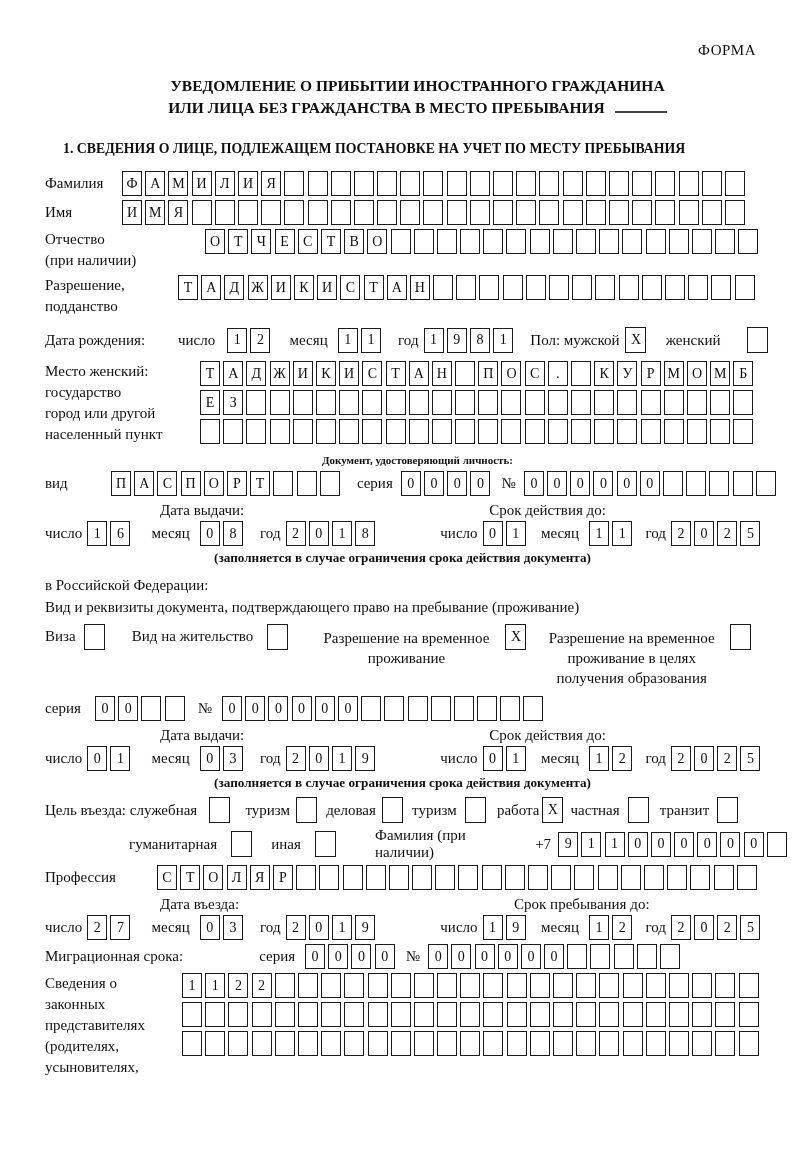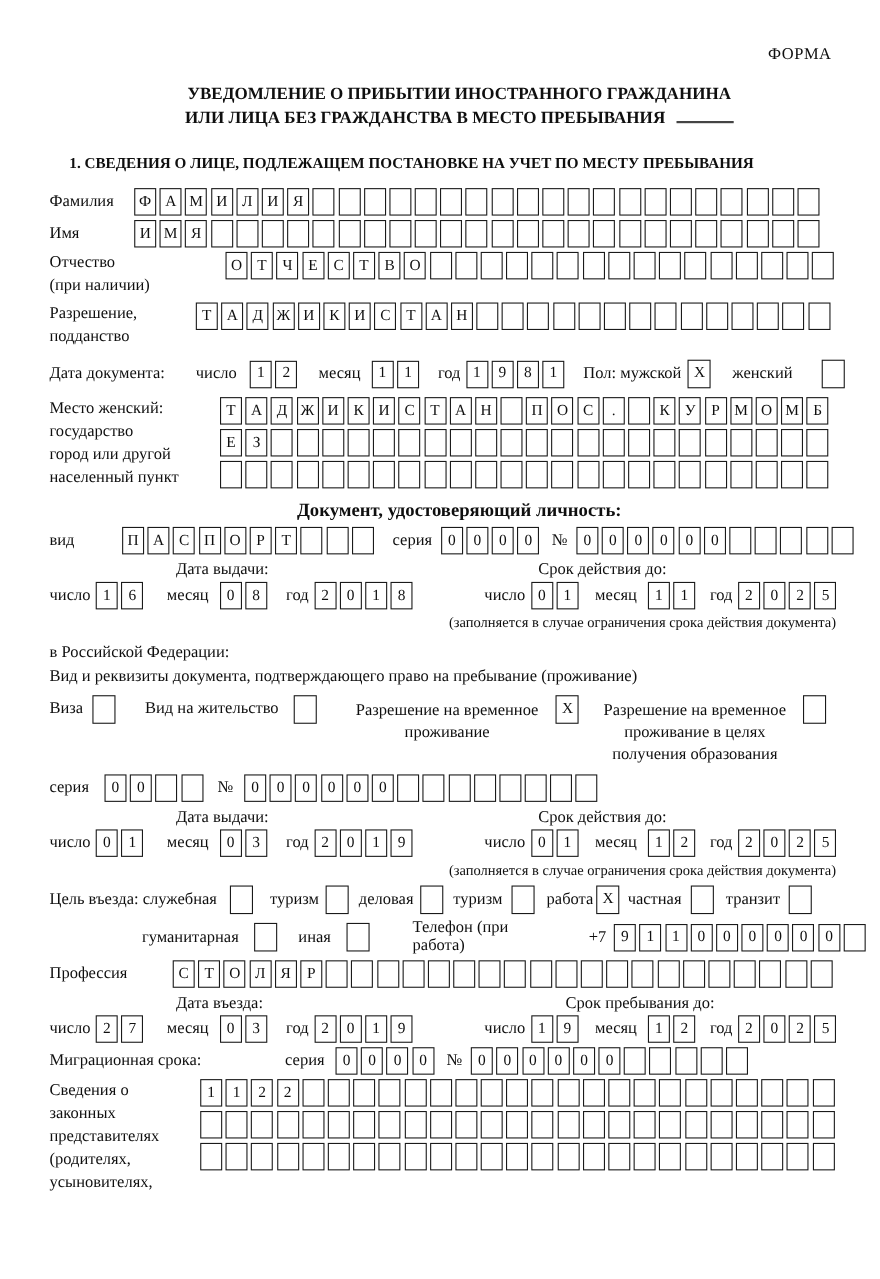--- a/index.html
+++ b/index.html
@@ -18,22 +18,22 @@
   .w77{width:77px}.w160{width:160px}.w133{width:133px}.w155{width:155px}
   .w66{width:66px}.w112{width:112px}.w137{width:137px}
   .labcol{flex:0 0 auto;line-height:21px;}
   .cells{display:inline-flex;flex:0 0 auto;}
   .cell{width:18px;height:23px;border:1.5px solid #1a1a1a;margin-right:3.2px;
         display:flex;align-items:center;justify-content:center;
         font-size:14px;line-height:1;flex:0 0 auto;background:#fff;}
   .cb .cell{width:19px;height:24px;}
   .cellcol .cells{display:flex;margin-bottom:4px;}
   .heads{margin-top:6px;margin-bottom:2px;}
-  .note{font-size:13.2px;text-align:right;margin-right:30px;margin-top:1px;margin-bottom:6px;}
-  .dochead{text-align:center;font-weight:bold;font-size:17px;margin:6px 0 5px 0;}
+  .note{font-size:13.2px;text-align:center;margin-right:30px;margin-top:1px;margin-bottom:6px;font-weight:bold;}
+  .dochead{text-align:center;font-weight:bold;font-size:11px;margin:6px 0 5px 0;}
   .para{line-height:22px;margin-top:8px;margin-bottom:6px;}
   .cblabel{text-align:center;line-height:20px;flex:0 0 auto;}
 </style>
 </head>
 <body>
 
 <div class="page">
 
 
   <div class="forma">ФОРМА</div>
@@ -172,21 +172,21 @@
         <span class="cell empty"></span>
         <span class="cell empty"></span>
         <span class="cell empty"></span>
         <span class="cell empty"></span>
         <span class="cell empty"></span>
         <span class="cell empty"></span>
       </span>
   </div>
 
   <div class="row" style="margin-top:10px;">
-    <span class="lab w133">Дата документа:</span>
+    <span class="lab w133">Дата рождения:</span>
     <span>число</span>
     <span class="cells" style="margin-left:12px;">
         <span class="cell">1</span>
         <span class="cell">2</span>
       </span>
     <span style="margin-left:16px;">месяц</span>
     <span class="cells" style="margin-left:10px;">
         <span class="cell">1</span>
         <span class="cell">1</span>
       </span>
@@ -510,21 +510,21 @@
 
   <div class="row">
     <span style="margin-left:84px;">гуманитарная</span>
     <span class="cells cb" style="margin-left:14px;">
         <span class="cell empty"></span>
       </span>
     <span style="margin-left:16px;">иная</span>
     <span class="cells cb" style="margin-left:14px;">
         <span class="cell empty"></span>
       </span>
-    <span style="margin-left:36px;">Телефон (при работа)</span>
+    <span style="margin-left:36px;">Фамилия (при наличии)</span>
     <span style="margin-left:30px;">+7</span>
     <span class="cells" style="margin-left:7px;">
         <span class="cell">9</span>
         <span class="cell">1</span>
         <span class="cell">1</span>
         <span class="cell">0</span>
         <span class="cell">0</span>
         <span class="cell">0</span>
         <span class="cell">0</span>
         <span class="cell">0</span>

